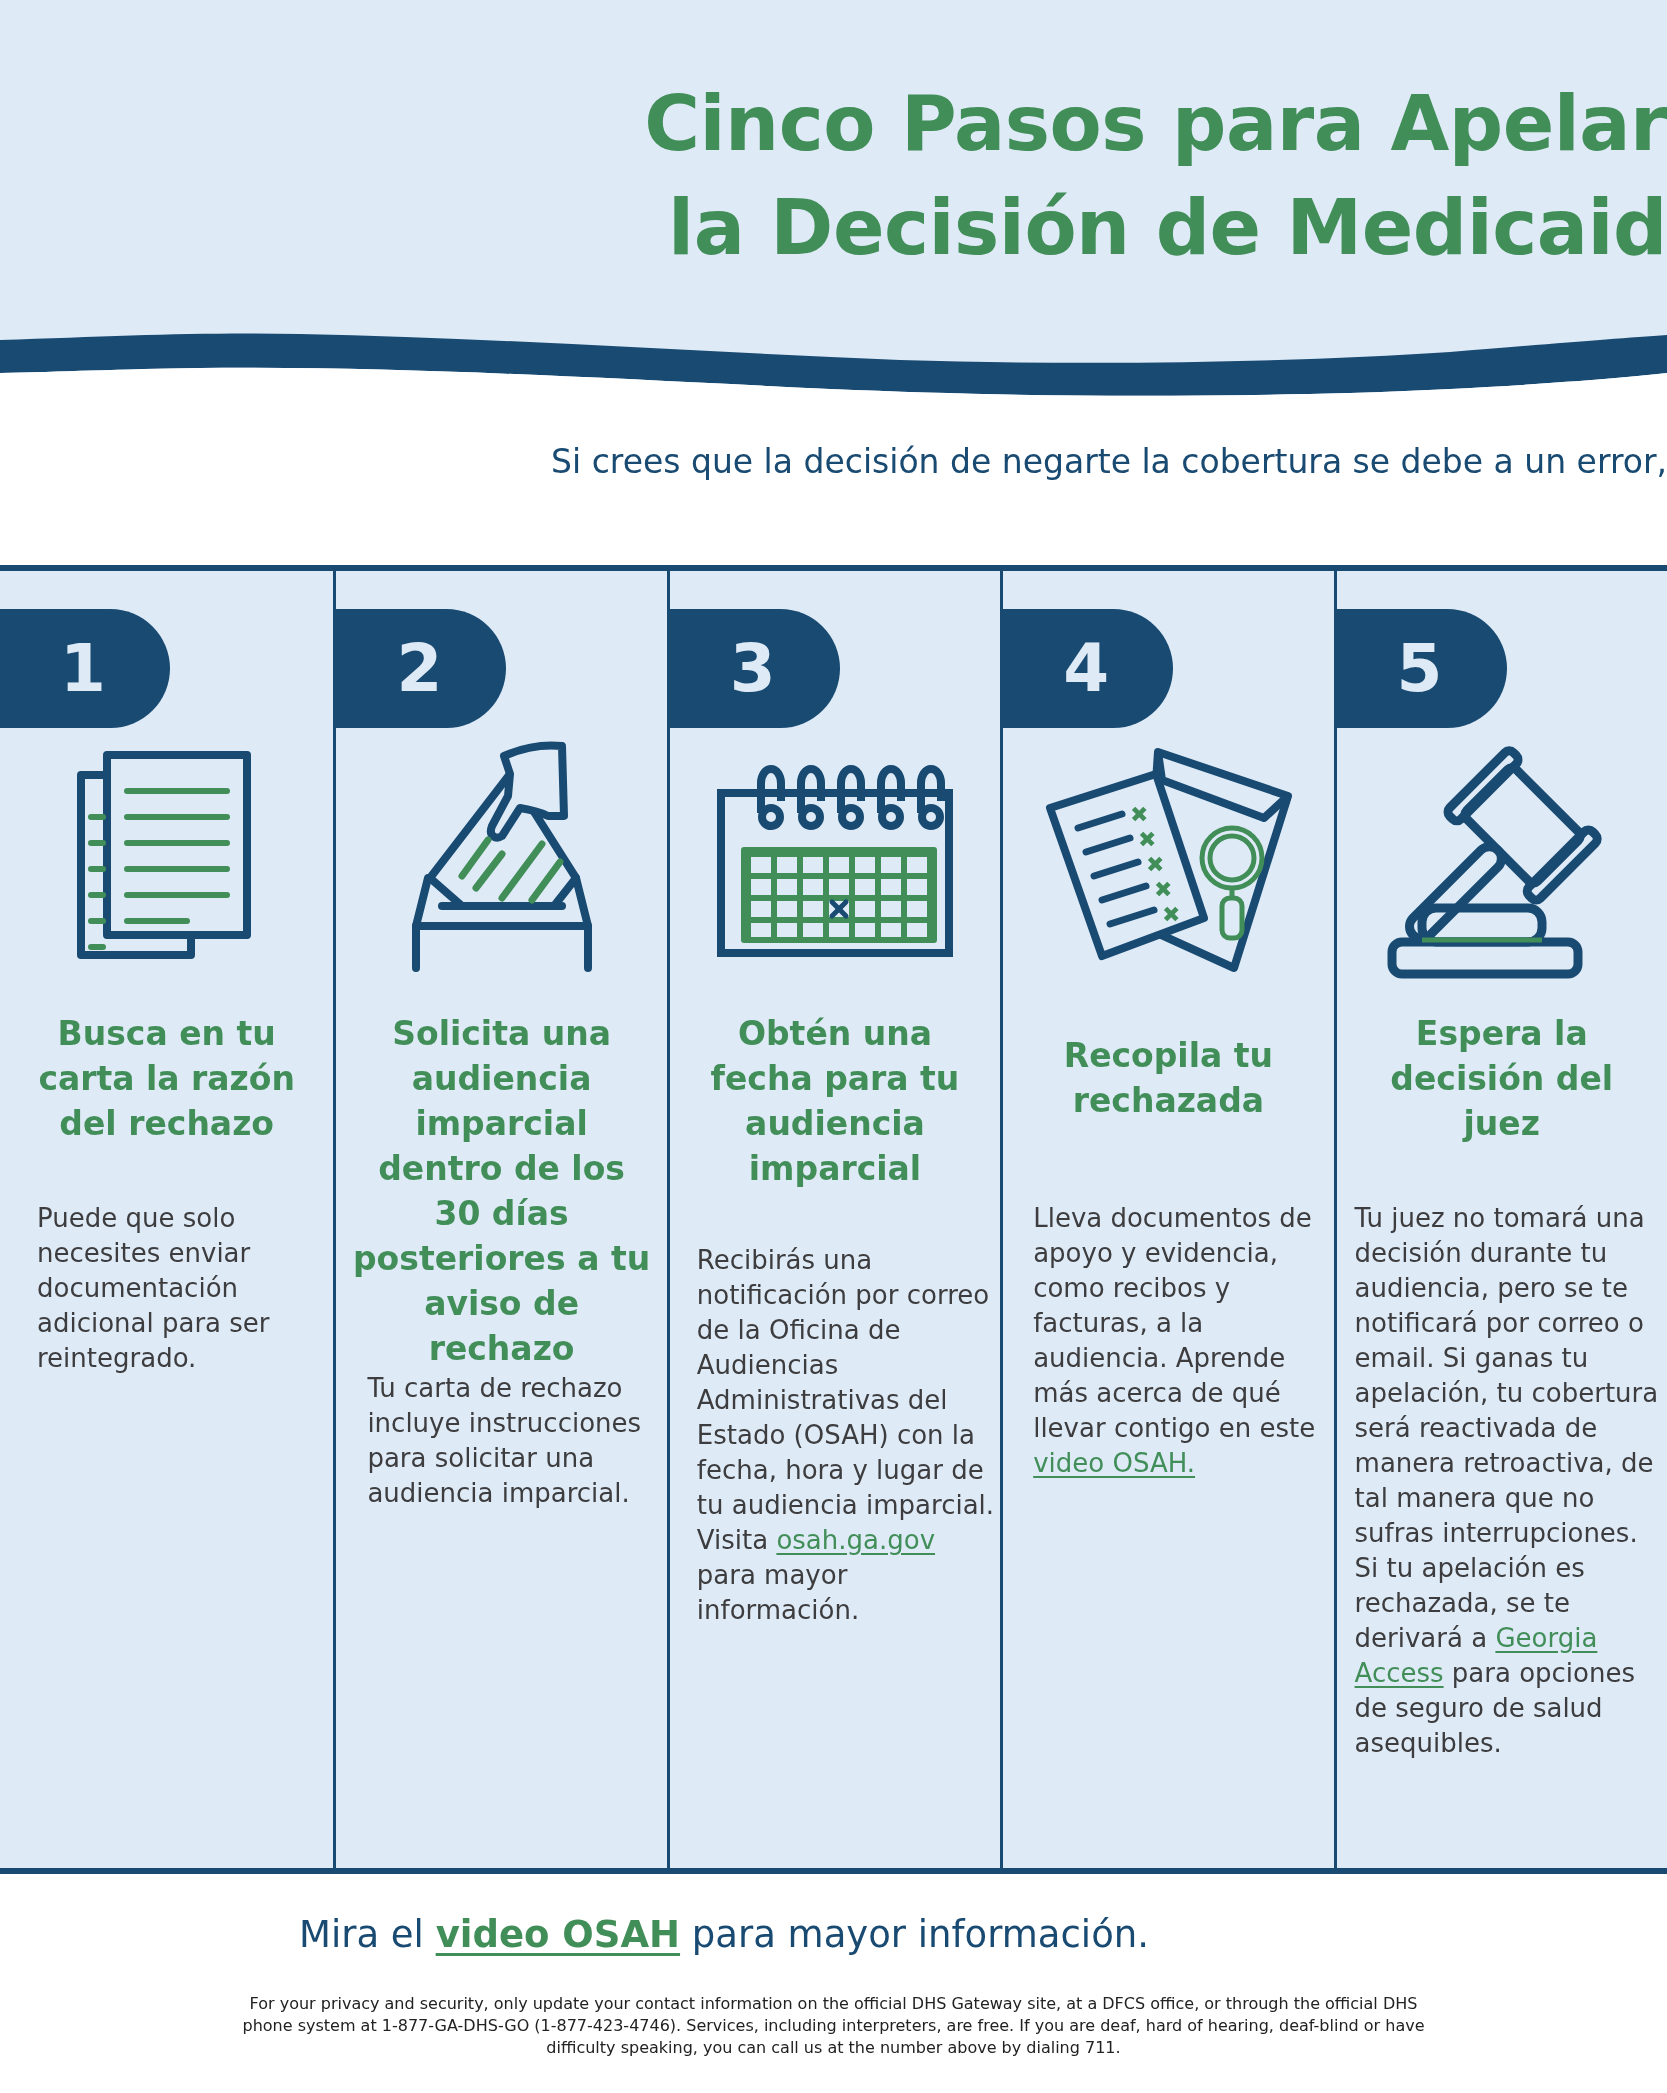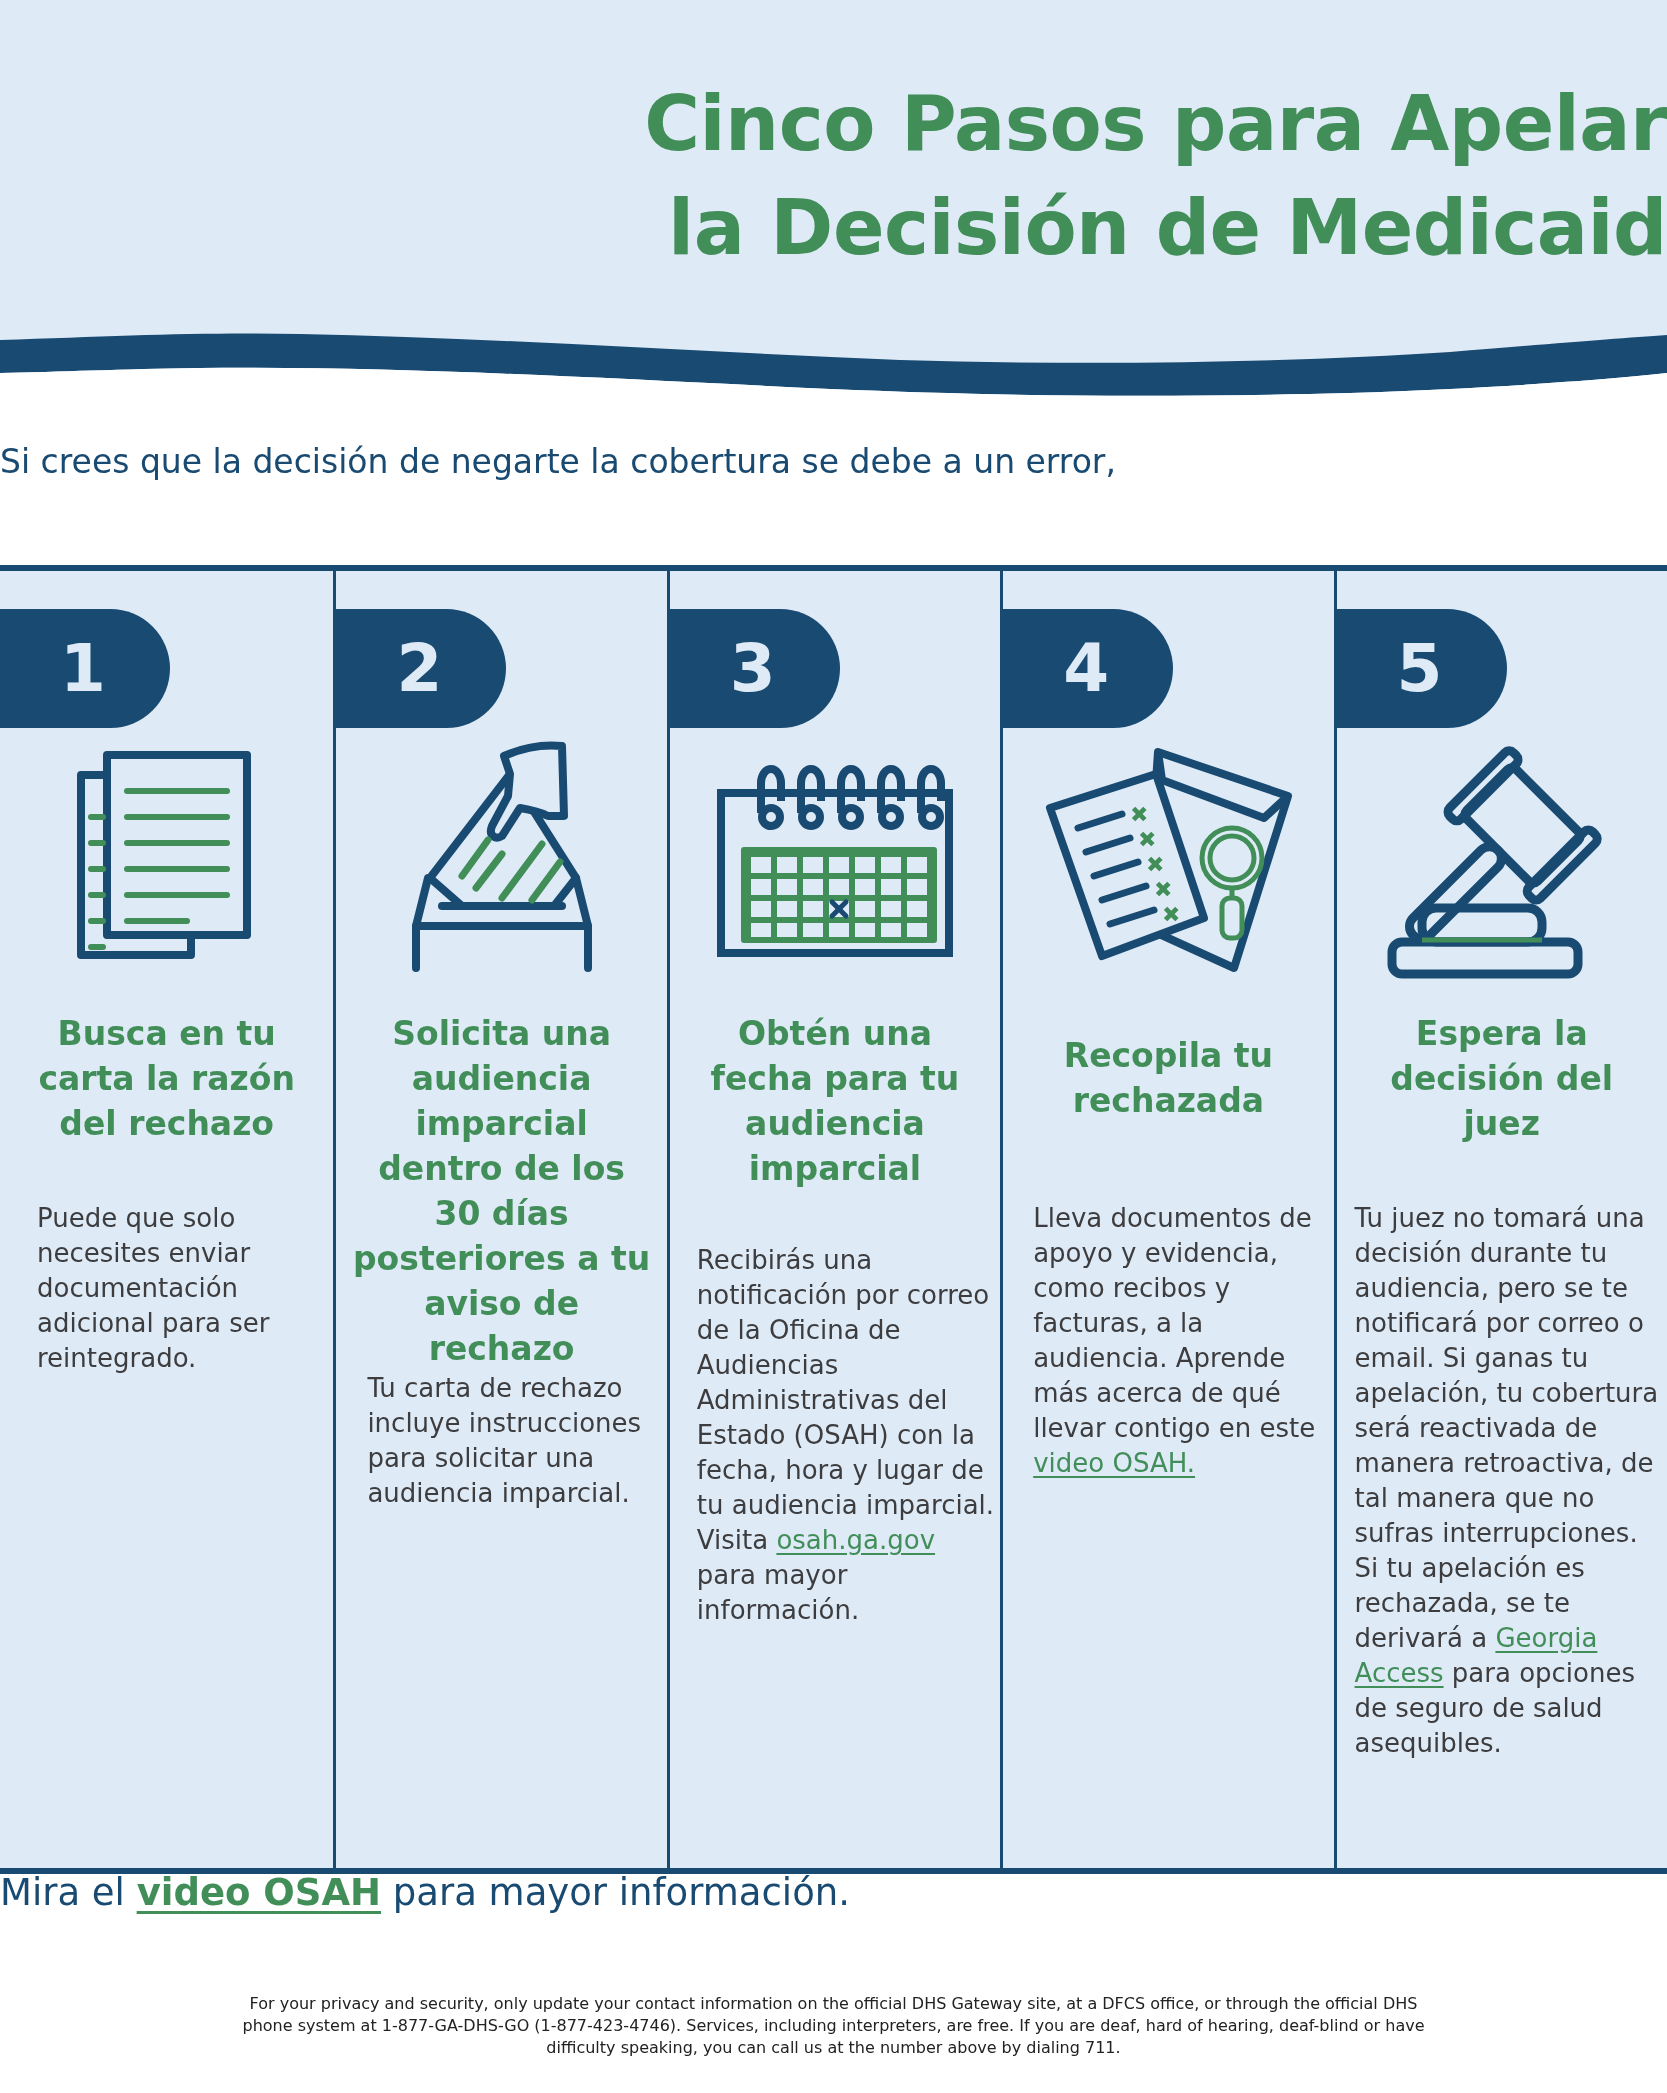--- a/index.html
+++ b/index.html
@@ -5,21 +5,21 @@
   * { box-sizing: border-box; margin: 0; padding: 0; }
   html, body { width: 1667px; height: 2093px; background: #ffffff; overflow: hidden; }
   body { font-family: "DejaVu Sans", "Liberation Sans", sans-serif; position: relative; }
 
   .header-bg { position: absolute; left: 0; top: 0; width: 1667px; height: 400px; background: #deeaf6; }
   .wave { position: absolute; left: 0; top: 300px; width: 1667px; height: 130px; }
 
   .title { position: absolute; left: 0; top: 72px; width: 1667px; text-align: right;
            color: #418e59; font-weight: bold; font-size: 76px; line-height: 104px; letter-spacing: -0.5px; }
 
-  .subtitle { position: absolute; left: 0; top: 436px; width: 1667px; text-align: left;
+  .subtitle { position: absolute; left: 0; top: 436px; width: 1667px; text-align: right;
               color: #194a72; font-size: 33px; line-height: 51px; }
 
   .steps { position: absolute; left: 0; top: 565px; width: 1667px; height: 1309px;
            background: #deeaf6; border-top: 6px solid #194a72; border-bottom: 6px solid #194a72;
            display: flex; }
   .col { position: relative; flex: 0 0 333.4px; height: 100%; border-left: 3px solid #194a72; }
   .col:first-child { border-left: none; }
 
   .badge { position: absolute; left: 0; top: 38px; width: 170px; height: 119px; background: #194a72;
            border-radius: 0 60px 60px 0; color: #deeaf6; font-weight: bold; font-size: 66px;
@@ -28,21 +28,21 @@
 
   .icon { position: absolute; left: 0; top: 170px; width: 100%; height: 240px; display: flex;
           justify-content: center; align-items: center; }
   .icon svg { overflow: visible; }
 
   .step-title { position: absolute; left: 14px; right: 14px; text-align: center; color: #418e59;
                 font-weight: bold; font-size: 33px; line-height: 45px; }
   .step-body { position: absolute; color: #3d3d3f; font-size: 26px; line-height: 35px; }
   .step-body a, .link { color: #418e59; text-decoration: underline; text-underline-offset: 4px; }
 
-  .cta { position: absolute; left: 0; top: 1868px; width: 1448px; text-align: left; color: #194a72;
+  .cta { position: absolute; left: 0; top: 1910px; width: 1448px; text-align: center; color: #194a72;
          font-size: 37px; line-height: 50px; }
   .cta a { color: #418e59; font-weight: bold; text-decoration: underline; text-underline-offset: 6px; }
 
   .fine { position: absolute; left: 230px; top: 1993px; width: 1207px; text-align: center; color: #222222;
           font-size: 16px; line-height: 22px; }
 </style>
 </head>
 <body>
 
 <div class="header-bg"></div>

